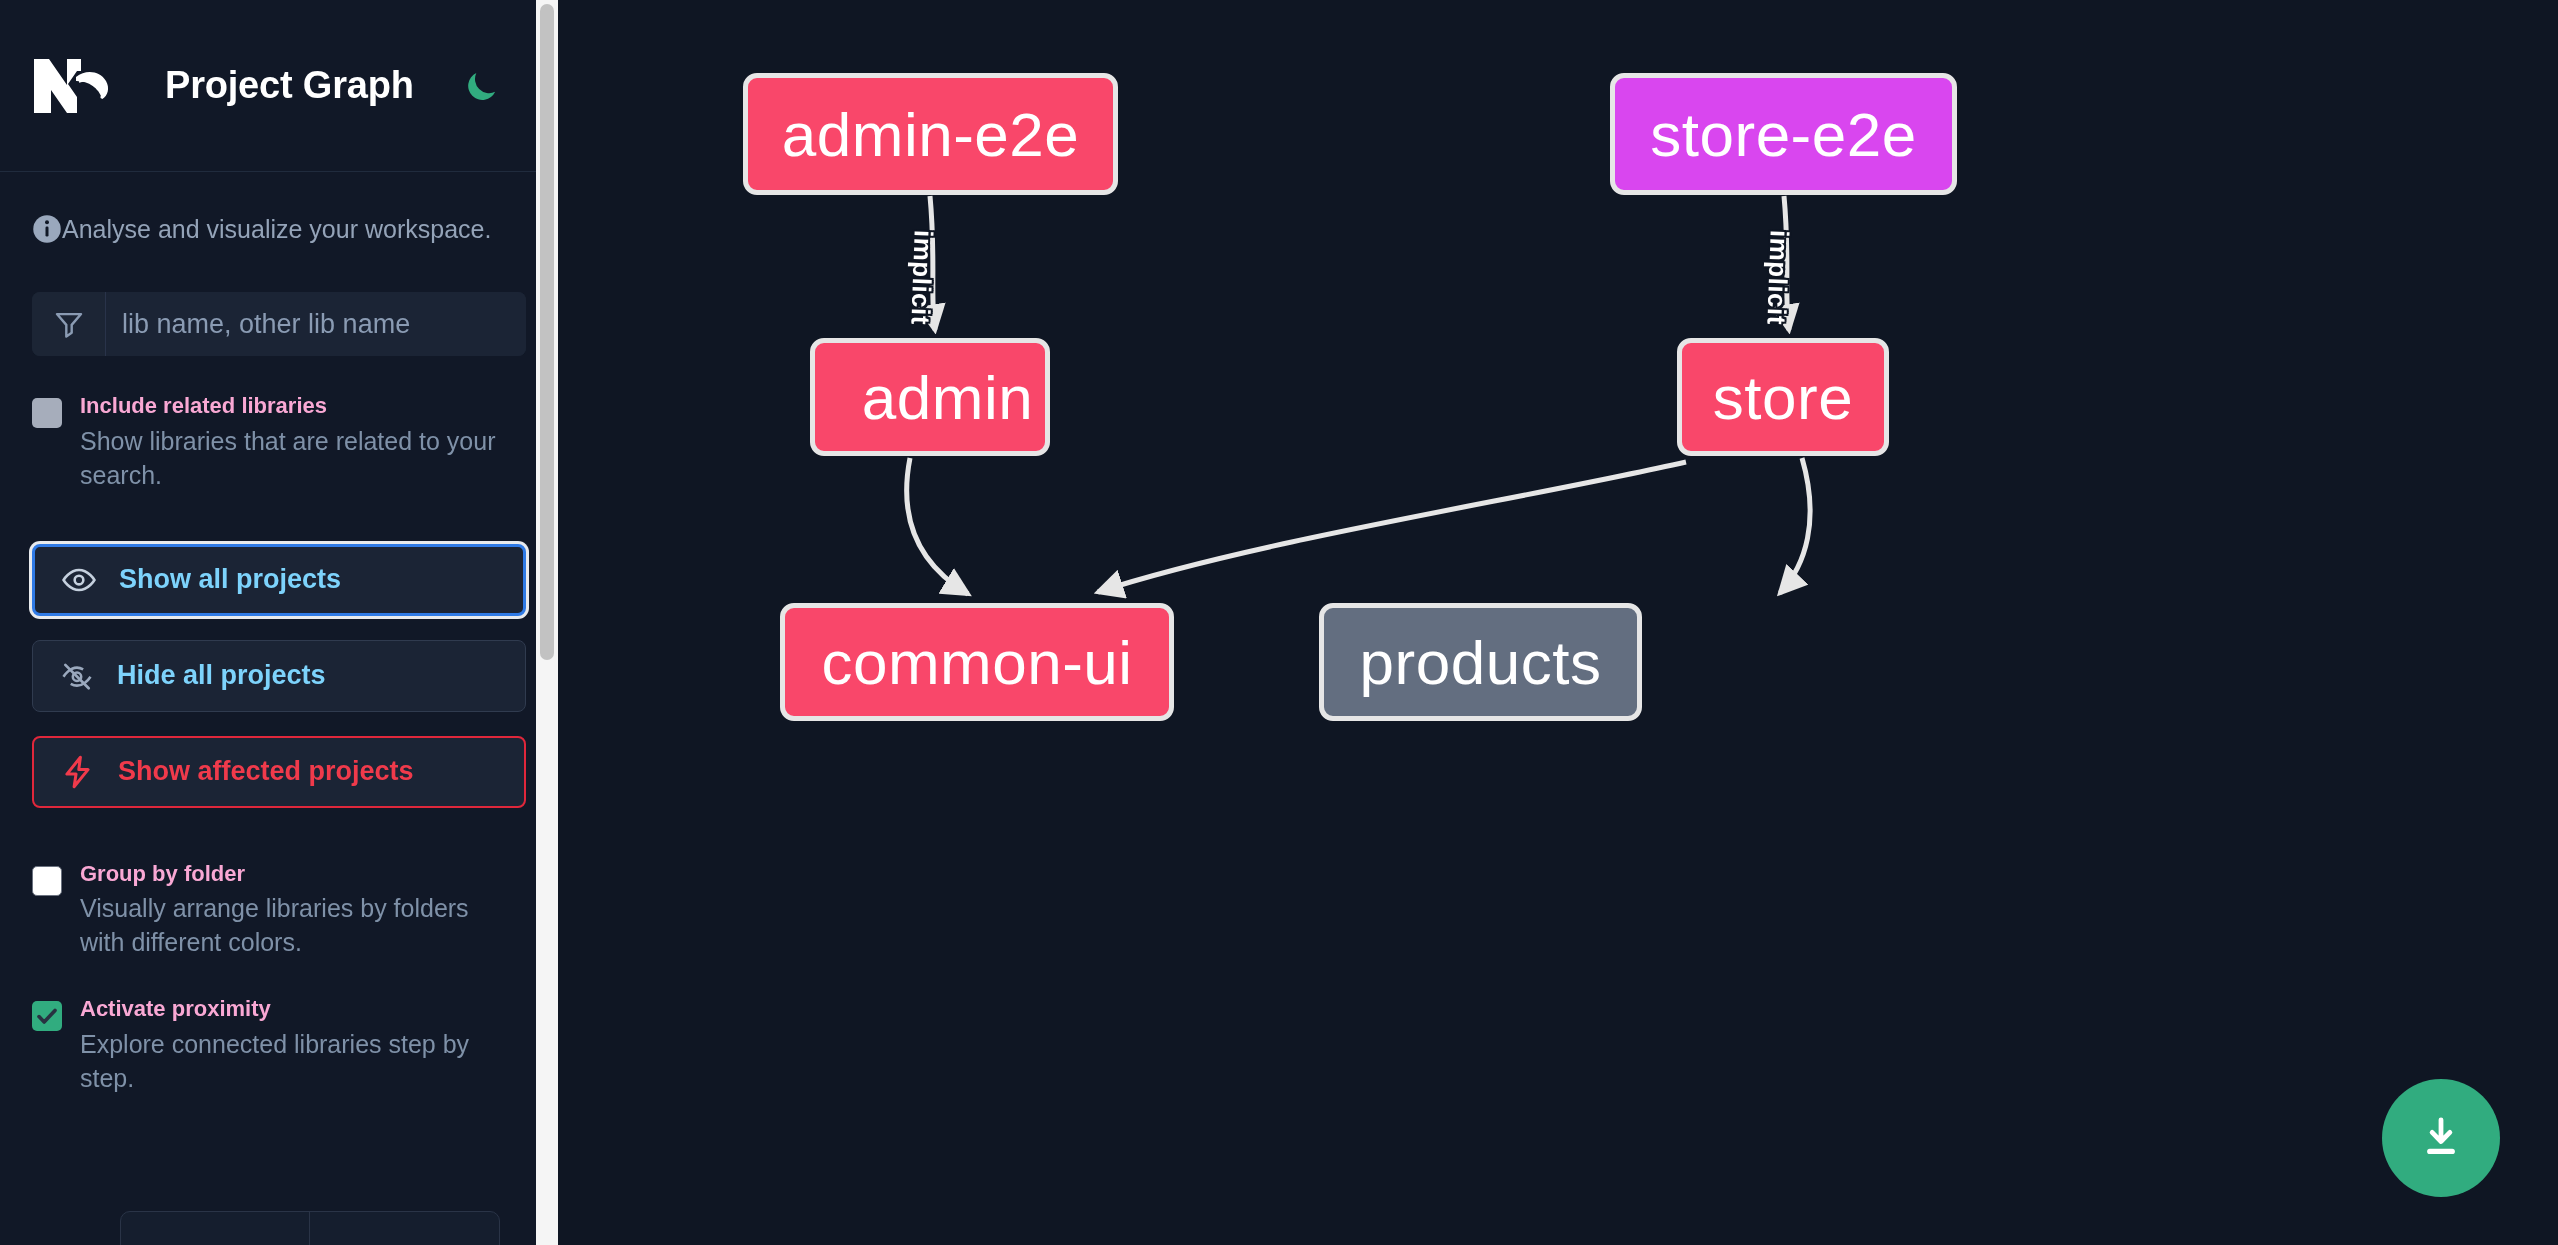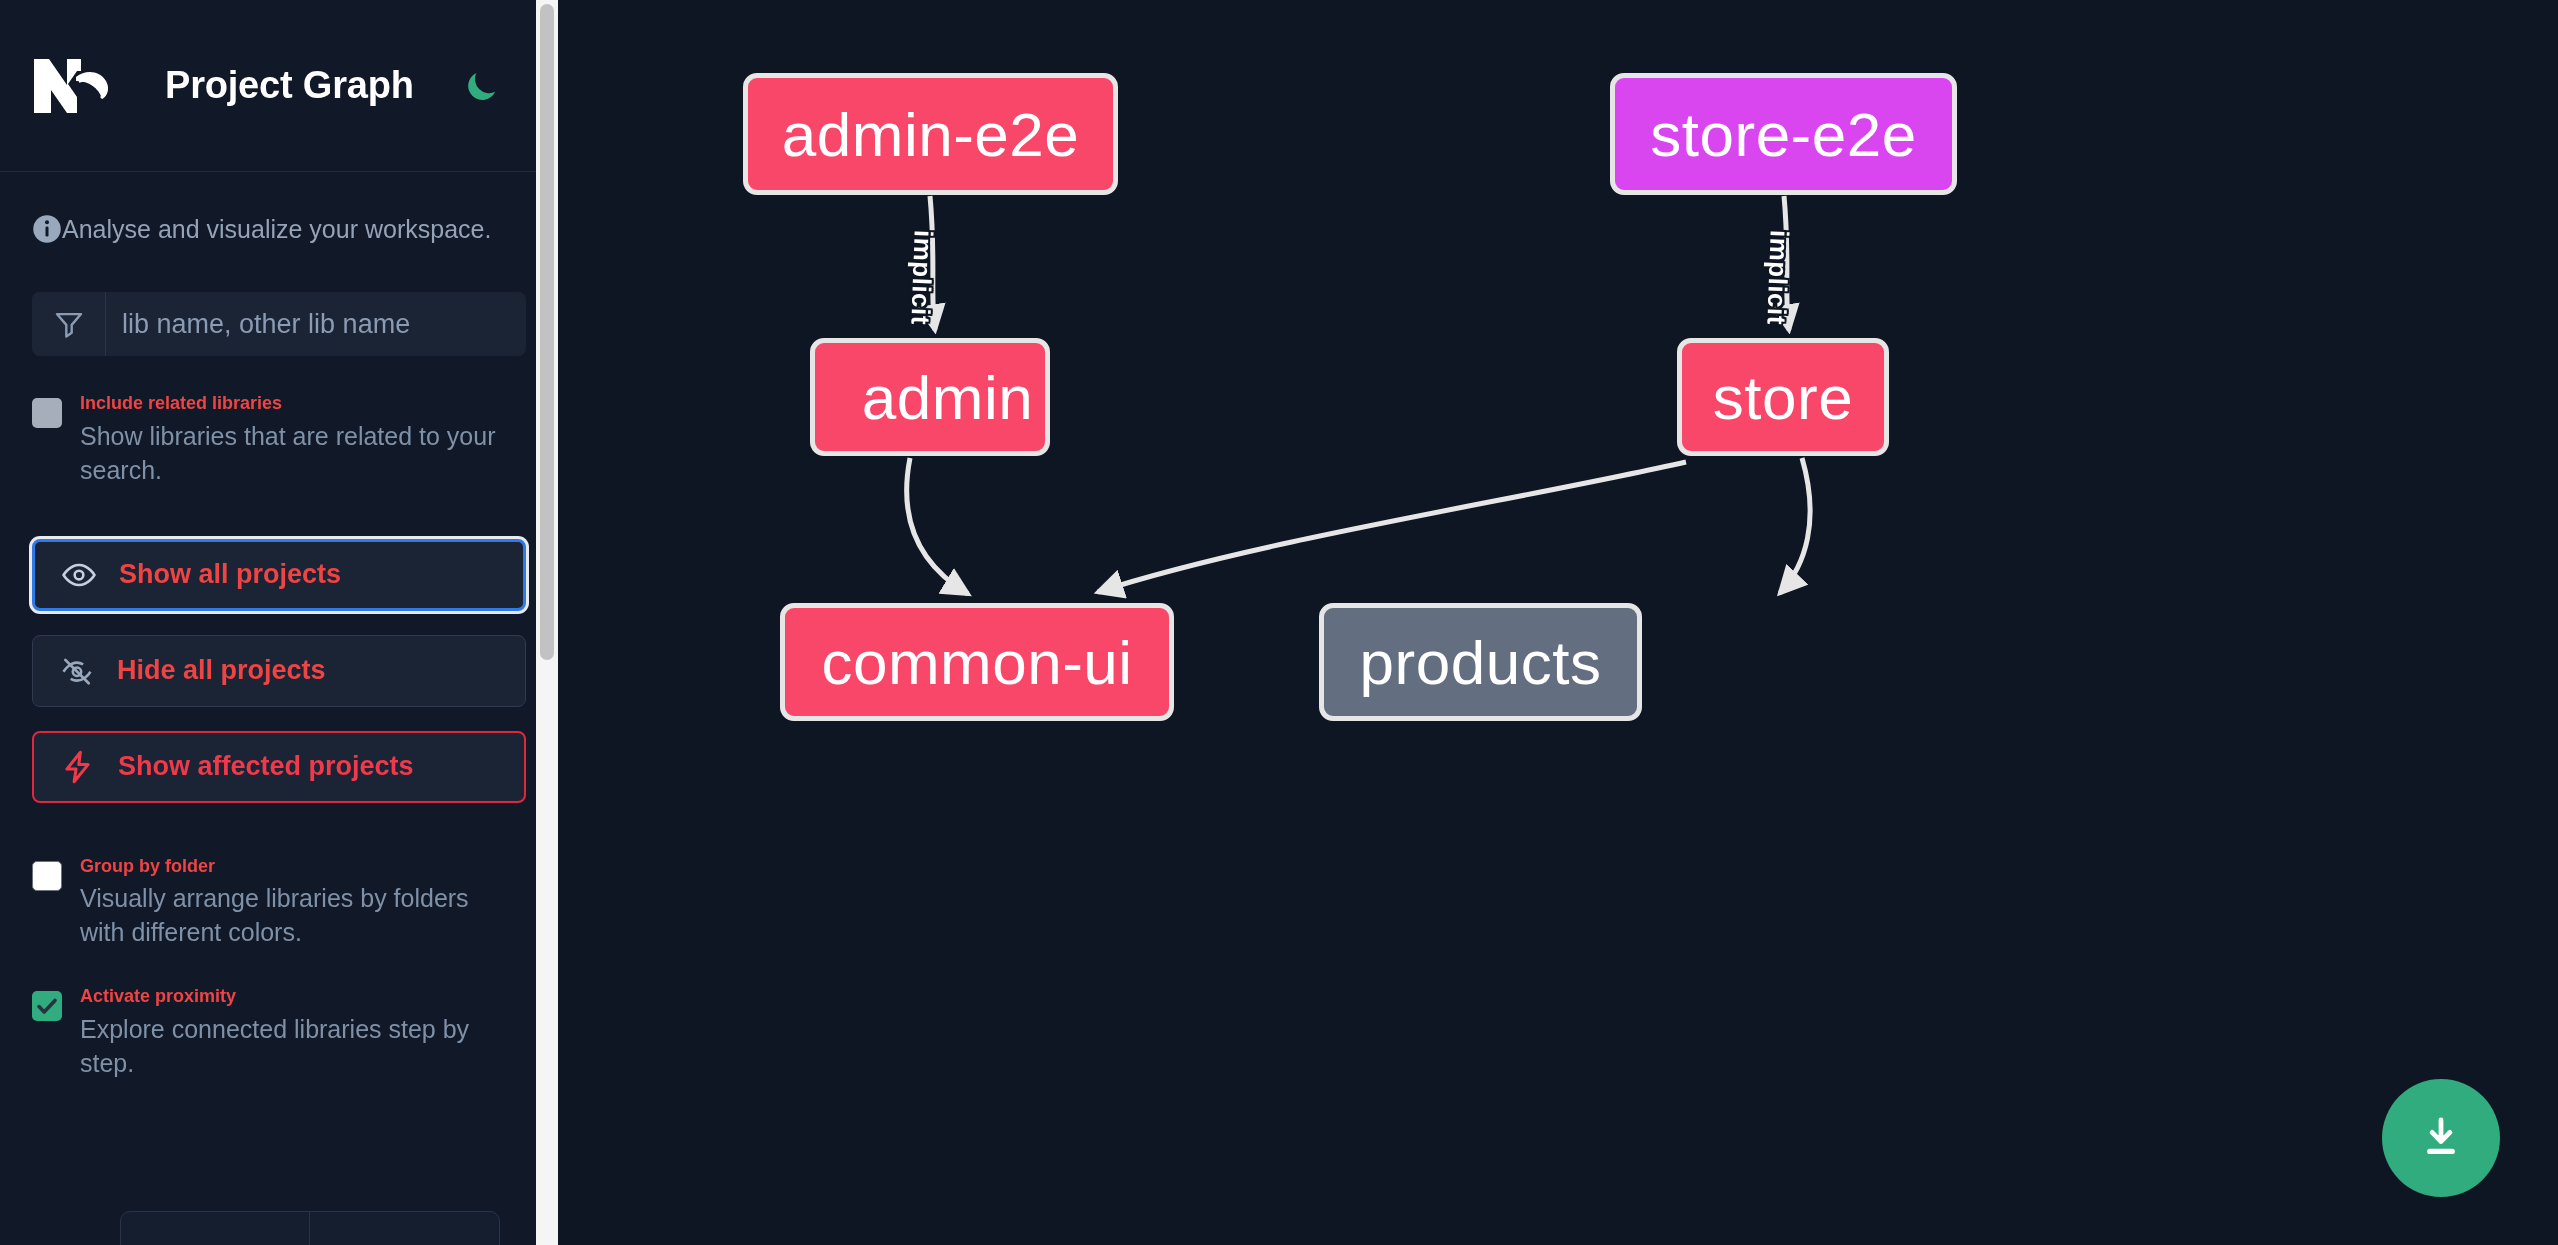--- a/index.html
+++ b/index.html
@@ -137,23 +137,23 @@
     justify-content: center;
   }
   .check-box.gray  { background: #a6adbb; }
   .check-box.white { background: #ffffff; border: 1px solid #6b7280; }
   .check-box.green { background: #31ac7f; }
   .check-box .tick { display: none; }
   .check-box.green .tick { display: block; }
 
   .check-text { min-width: 0; }
   .check-label {
-    font-size: 18px;
+    font-size: 22px;
     font-weight: 700;
-    color: #ef4444;
+    color: #f9a8d4;
     line-height: 1.25;
   }
   .check-desc {
     font-size: 25px;
     color: #7f91a8;
     line-height: 1.36;
     margin-top: 4px;
     max-width: 430px;
   }
 
@@ -162,21 +162,21 @@
 
   .btn {
     display: flex;
     align-items: center;
     gap: 22px;
     height: 72px;
     padding: 0 26px;
     border-radius: 8px;
     background: #1b2435;
     border: 1px solid #303b4f;
-    color: #ef4444;
+    color: #7dd3fc;
     font-size: 27px;
     font-weight: 700;
     cursor: pointer;
     font-family: "Liberation Sans", sans-serif;
   }
   .btn .bicon { width: 36px; height: 36px; flex: 0 0 36px; display:flex; align-items:center; justify-content:center; }
 
   .btn.focused {
     border: 3px solid #2f7ae5;
     box-shadow: 0 0 0 3px #e8eaed;

